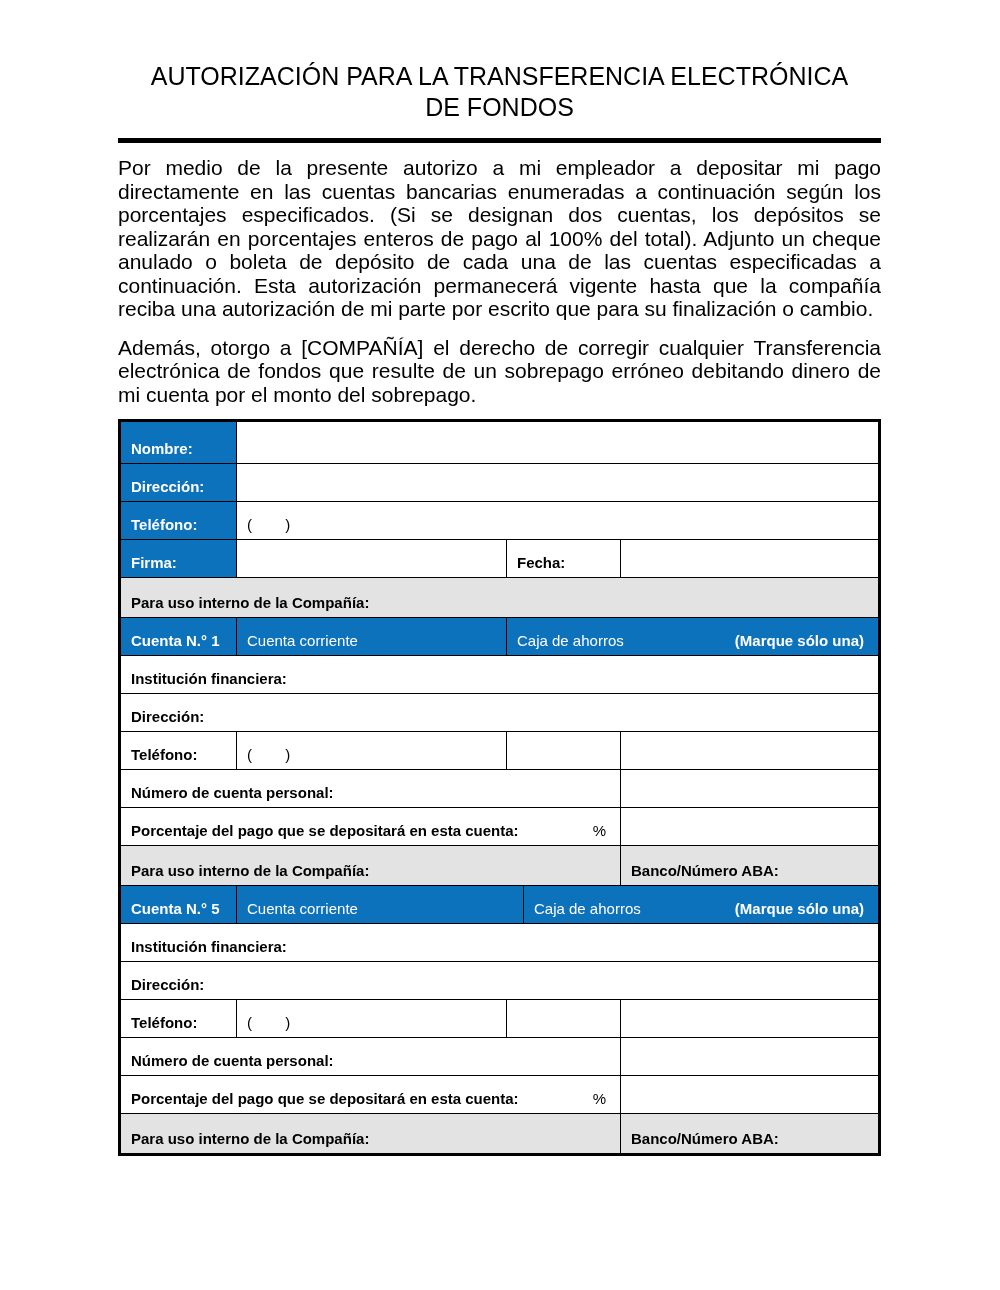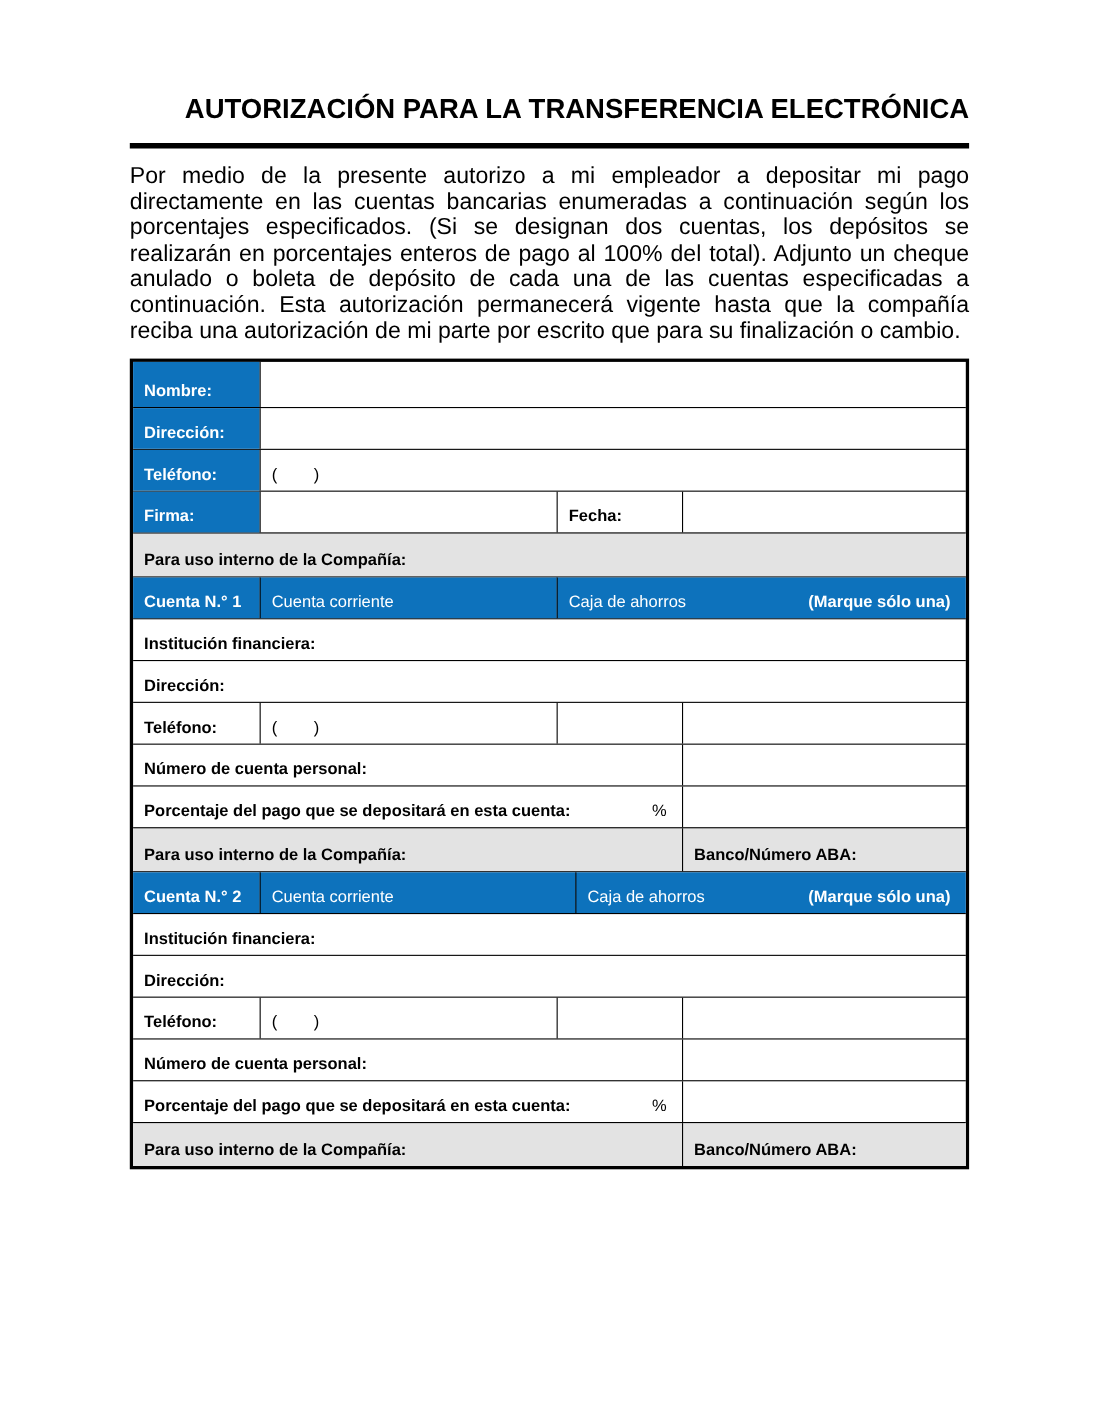--- a/index.html
+++ b/index.html
@@ -9,23 +9,23 @@
   }
   html,body{margin:0;padding:0;background:#ffffff;}
   body{
     width:1000px;height:1290px;
     font-family:"Liberation Sans","DejaVu Sans",sans-serif;
     color:#000;
     -webkit-font-smoothing:antialiased;
   }
   .page{width:763px;margin-left:118px;}
   .doc-title{
-    margin:84px 0 0 0;
-    font-size:25px;line-height:31px;font-weight:bold;
-    text-align:right;letter-spacing:0;
+    margin:61px 0 0 0;
+    font-size:25px;line-height:31px;font-weight:normal;
+    text-align:center;letter-spacing:0;
   }
   .doc-title span{display:block;}
   .title-rule{height:5px;background:var(--c-border);margin-top:15px;}
   .para{
     font-size:21px;line-height:23.5px;text-align:justify;
     margin:13px 0 0 0;
   }
   .para.second{margin-top:15px;}
   
   .form-table{
@@ -58,25 +58,27 @@
   .pct{font-weight:normal;}
   .mark-right{font-weight:bold;}
 </style>
 </head>
 <body>
 
 <div class="page">
 
   <h1 class="doc-title">
     <span>AUTORIZACIÓN PARA LA TRANSFERENCIA ELECTRÓNICA</span>
+    <span>DE FONDOS</span>
   </h1>
 
   <div class="title-rule"></div>
 
   <p class="para">Por medio de la presente autorizo a mi empleador a depositar mi pago directamente en las cuentas bancarias enumeradas a continuación según los porcentajes especificados. (Si se designan dos cuentas, los depósitos se realizarán en porcentajes enteros de pago al 100% del total). Adjunto un cheque anulado o boleta de depósito de cada una de las cuentas especificadas a continuación. Esta autorización permanecerá vigente hasta que la compañía reciba una autorización de mi parte por escrito que para su finalización o cambio.</p>
+  <p class="para second">Además, otorgo a [COMPAÑÍA] el derecho de corregir cualquier Transferencia electrónica de fondos que resulte de un sobrepago erróneo debitando dinero de mi cuenta por el monto del sobrepago.</p>
 
   <div class="form-table">
 
     <div class="t-row first">
       <div class="cell blue w-label">Nombre:</div>
       <div class="cell bl grow"></div>
     </div>
     <div class="t-row">
       <div class="cell blue w-label">Dirección:</div>
       <div class="cell bl grow"></div>
@@ -130,21 +132,21 @@
         <span class="pct">%</span>
       </div>
       <div class="cell bl grow"></div>
     </div>
     <div class="t-row gray-row">
       <div class="cell w-wide-left bold">Para uso interno de la Compañía:</div>
       <div class="cell bl grow bold">Banco/Número ABA:</div>
     </div>
 
     <div class="t-row">
-      <div class="cell blue w-label">Cuenta N.° 2</div>
+      <div class="cell blue w-label">Cuenta N.° 5</div>
       <div class="cell blue-reg bl w-sig2">Cuenta corriente</div>
       <div class="cell blue-reg bl grow spread">
         <span>Caja de ahorros</span>
         <span class="mark-right">(Marque sólo una)</span>
       </div>
     </div>
     <div class="t-row">
       <div class="cell grow">
         <span class="bold">Institución financiera:</span>
       </div>

